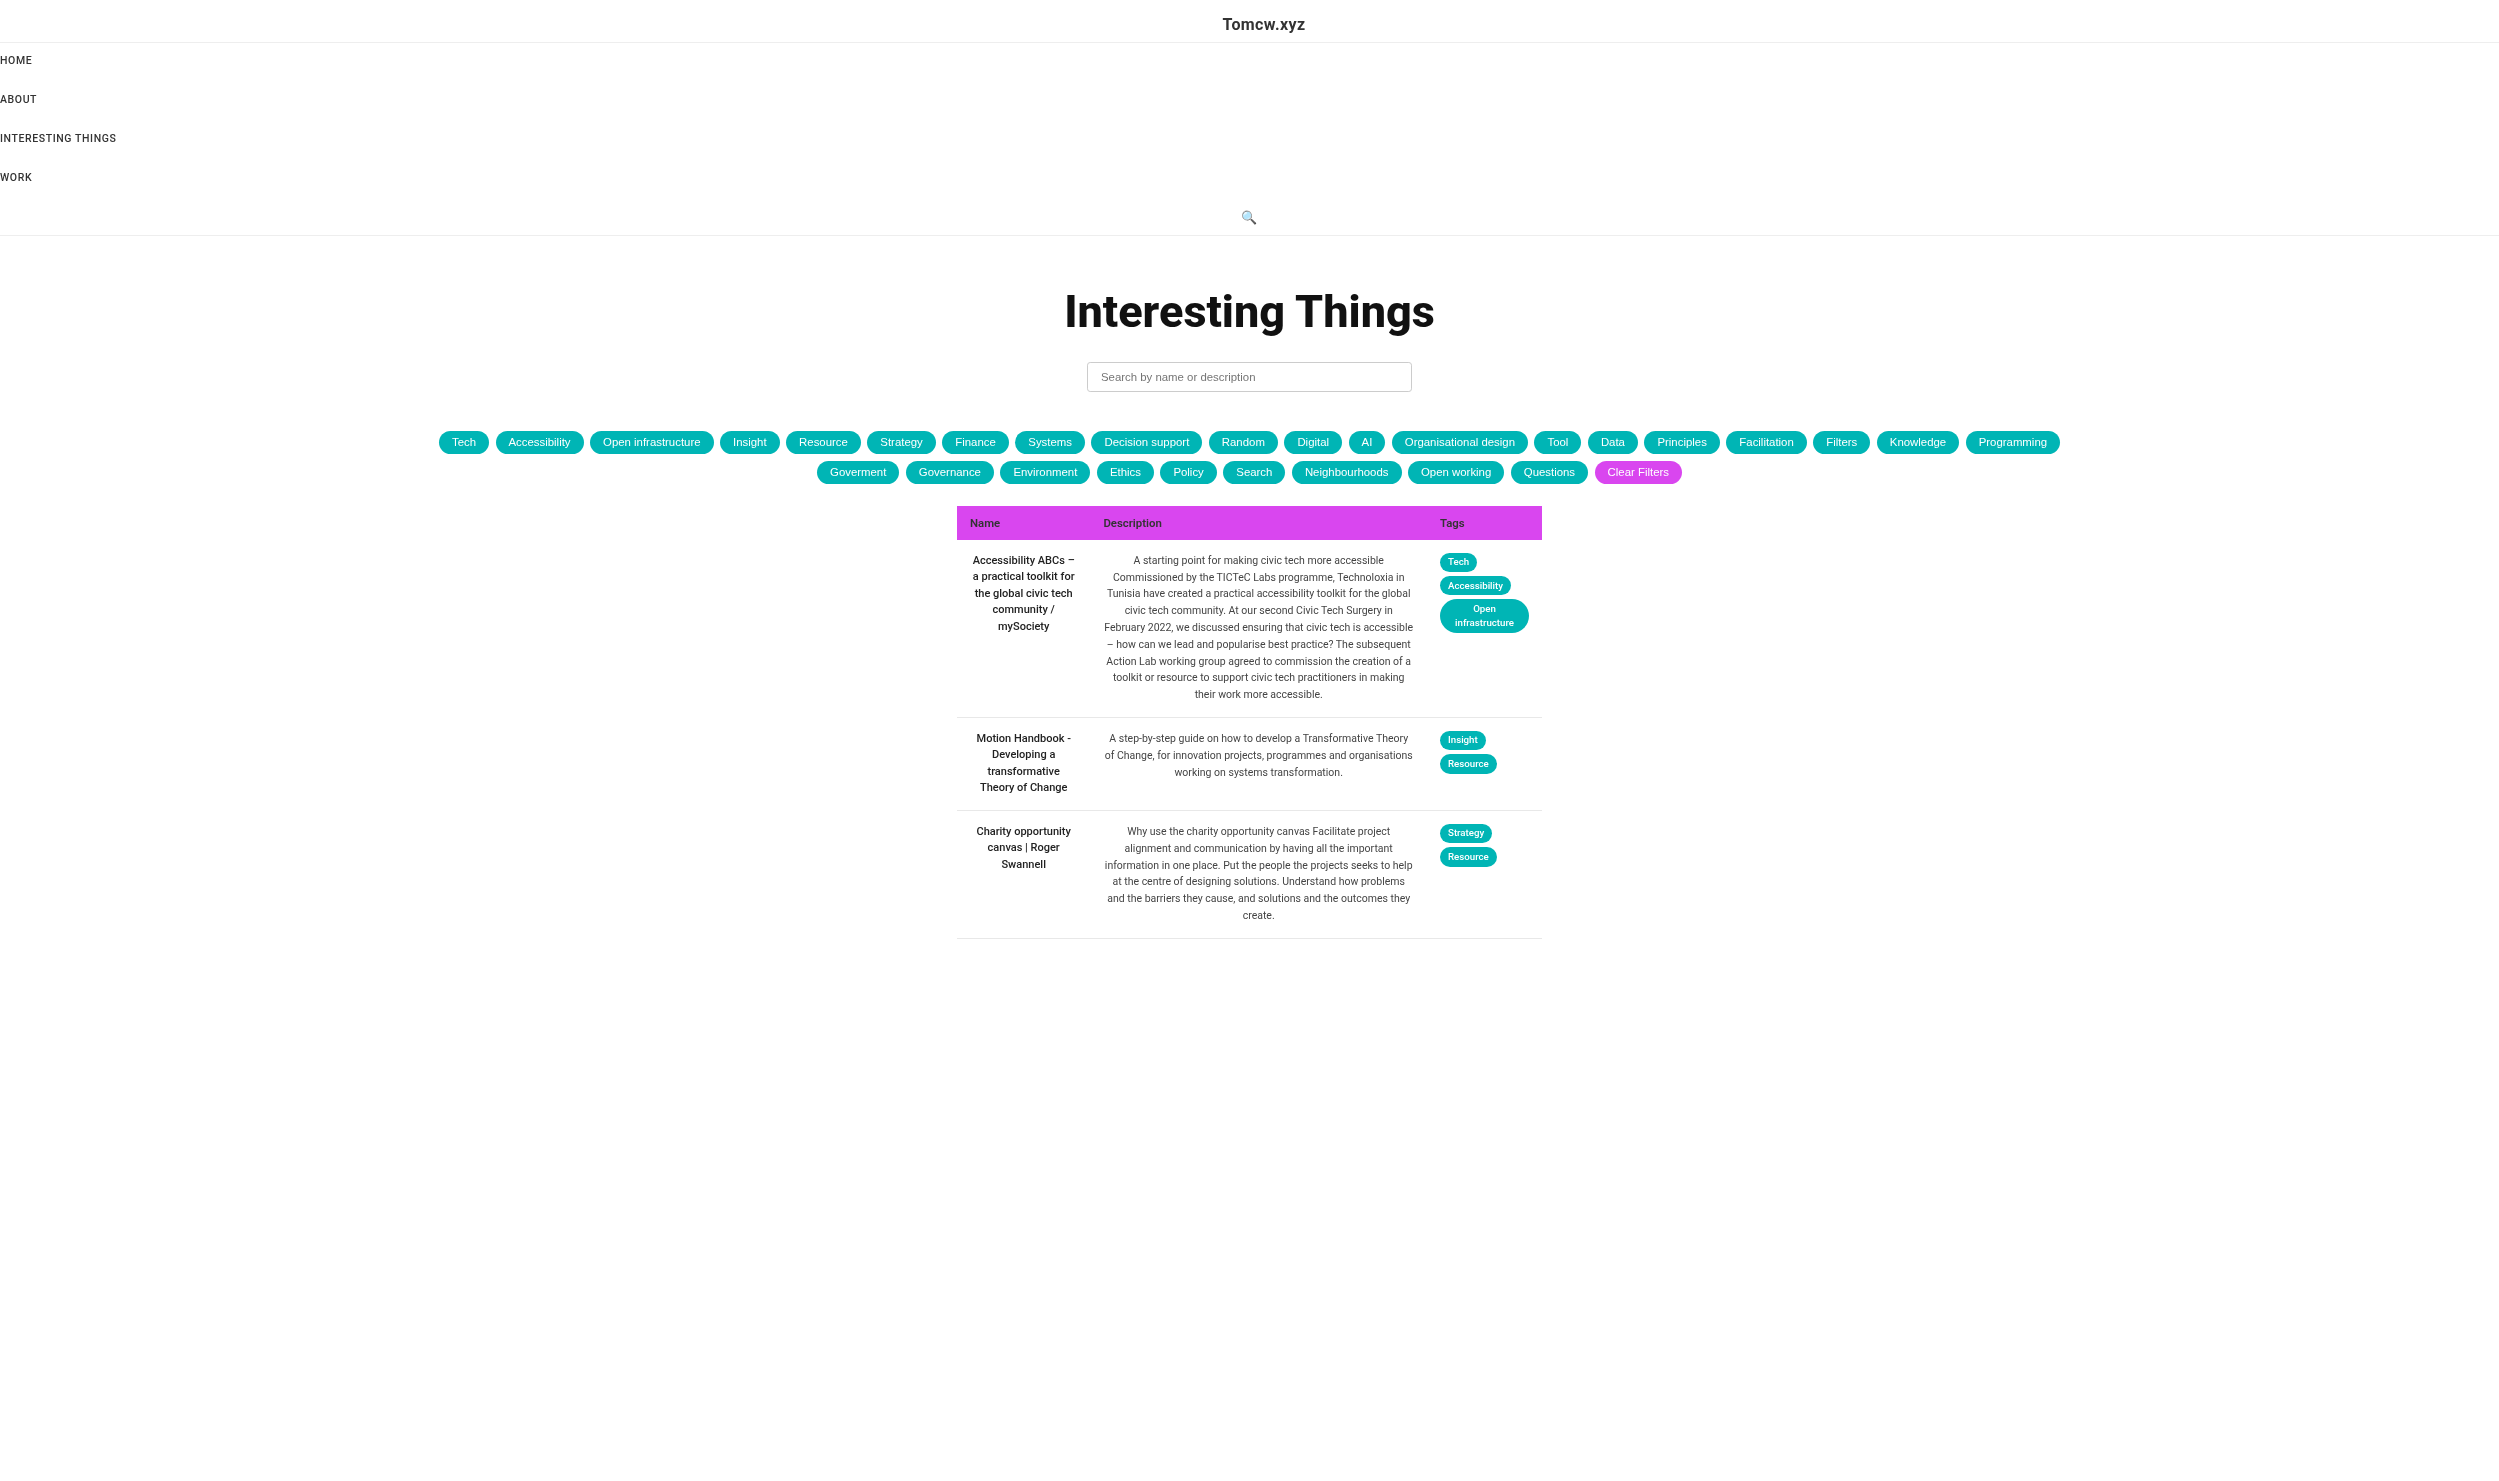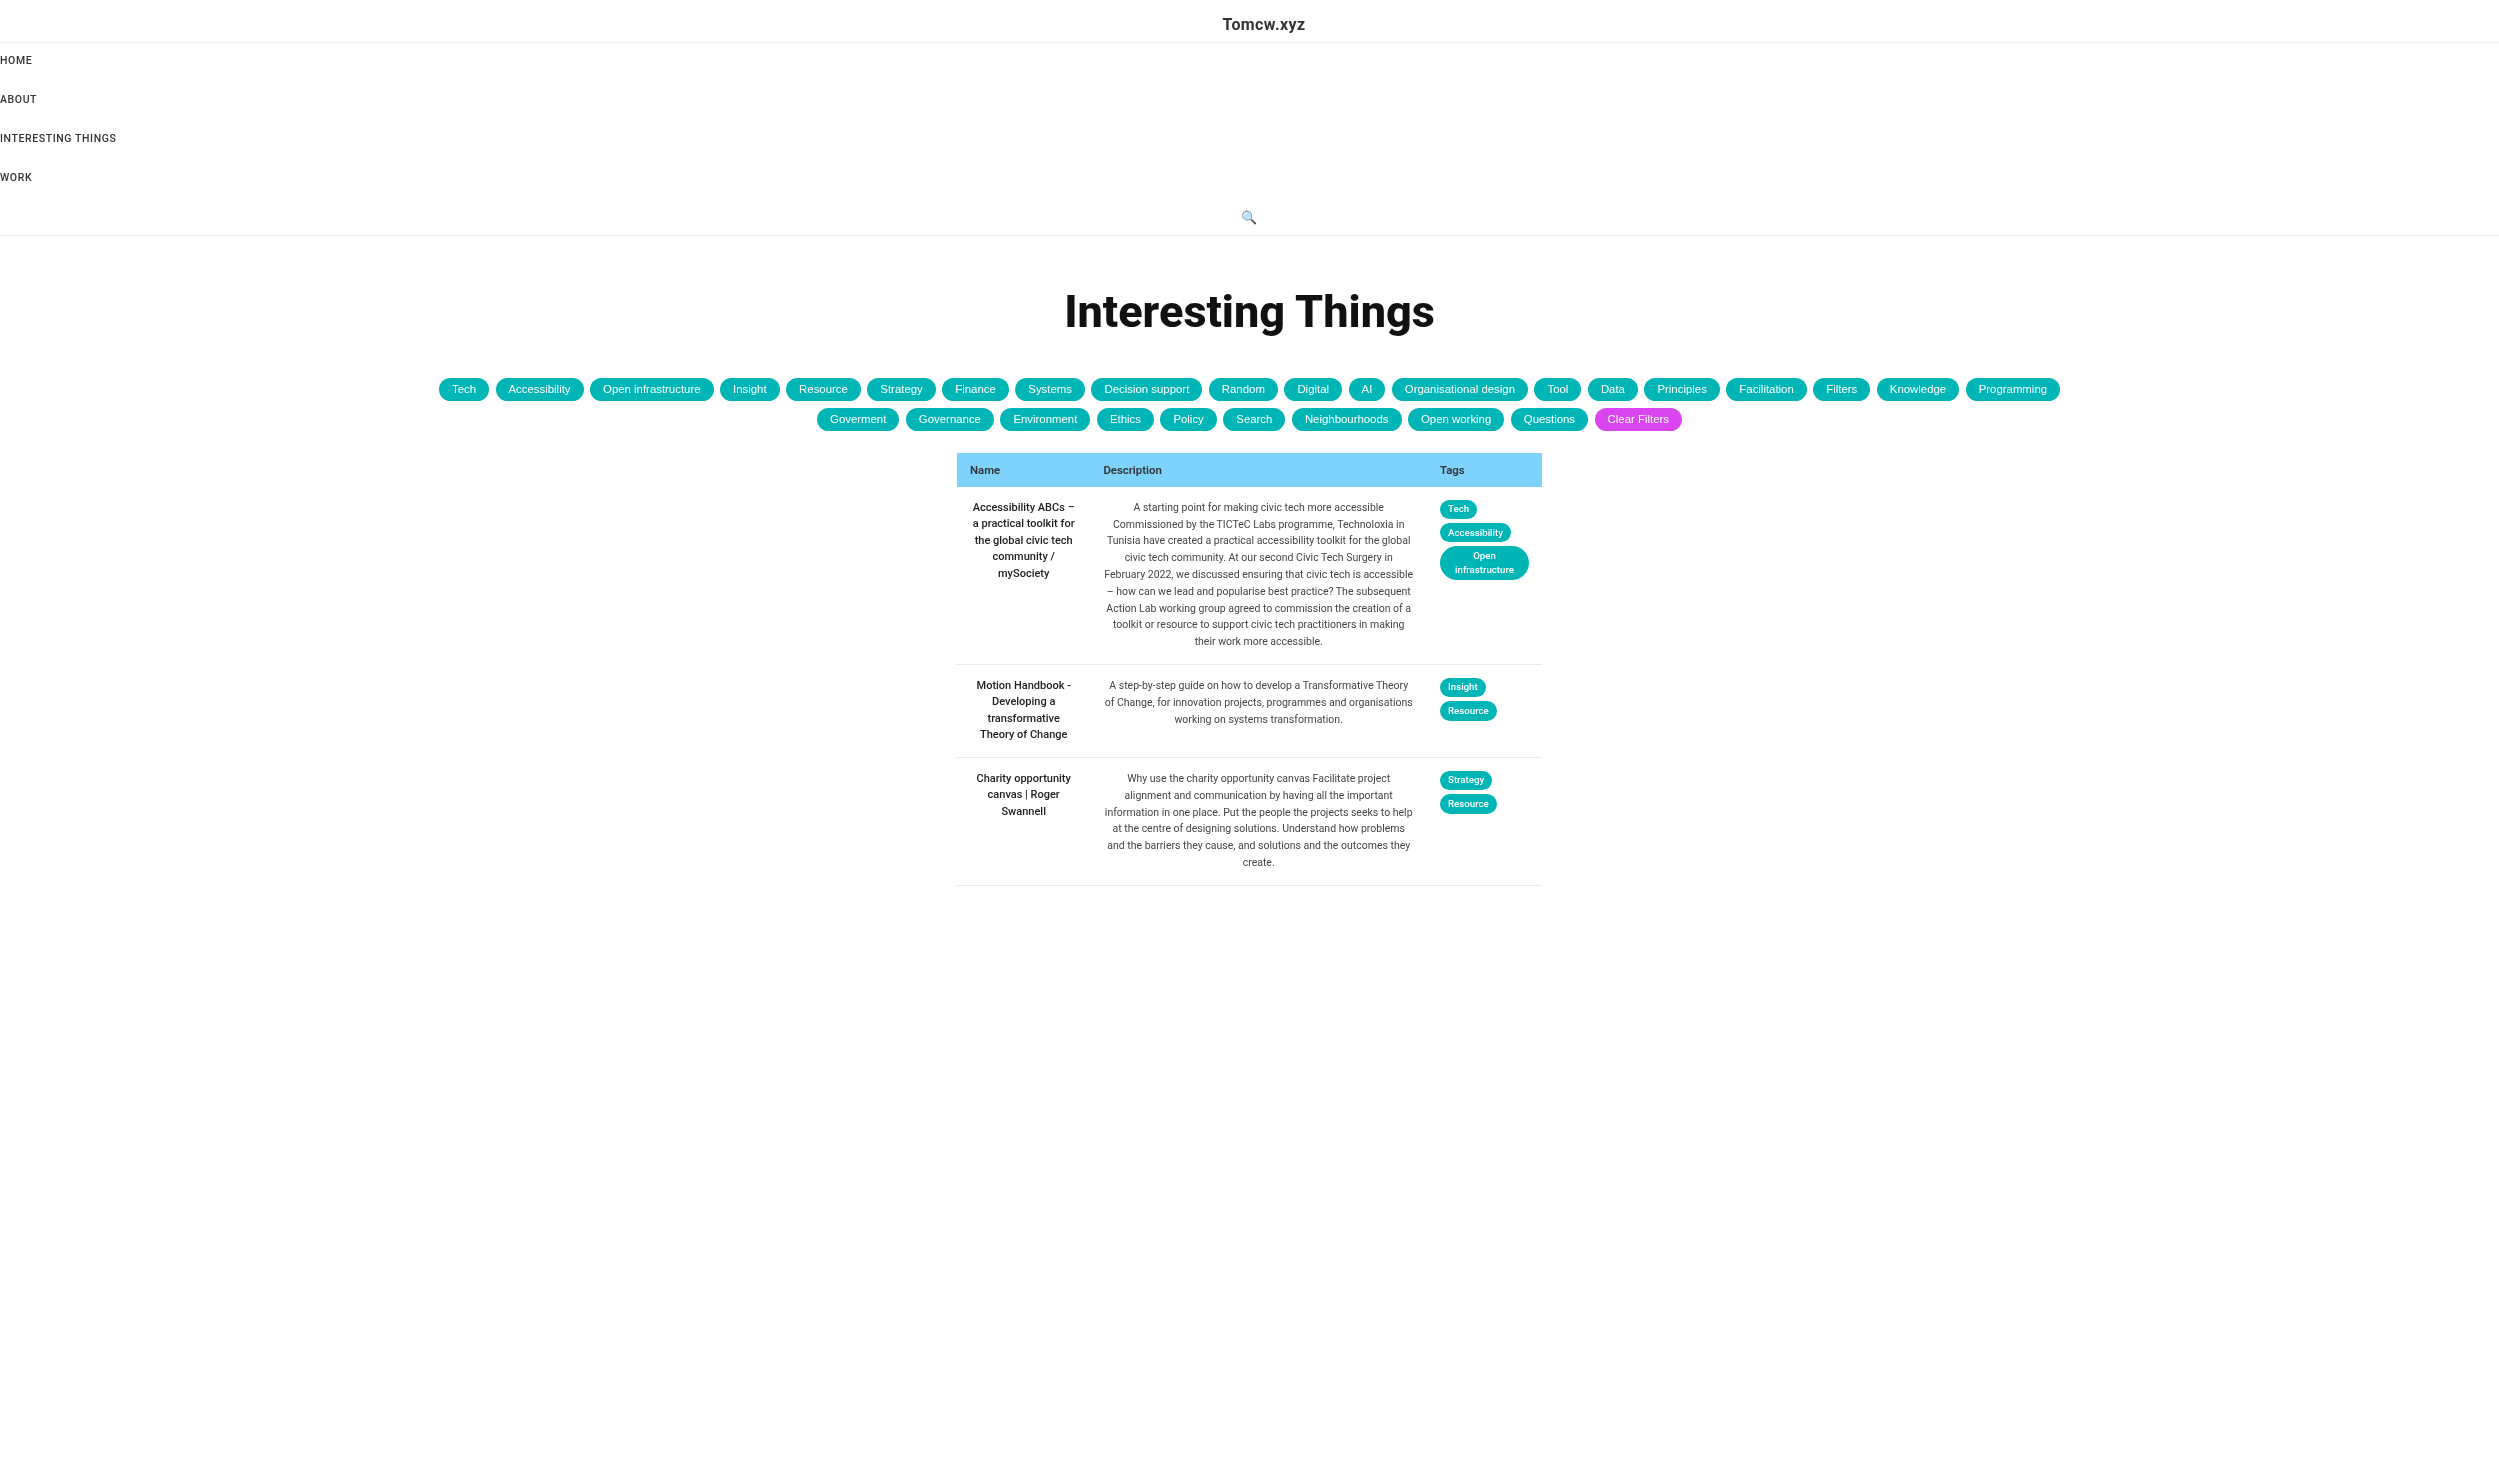--- a/index.html
+++ b/index.html
@@ -111,21 +111,21 @@
       max-width: 617px;
       margin: 0 auto;
       padding: 0 16px 32px;
     }
     table {
       width: 100%;
       border-collapse: collapse;
       font-size: 11.4px;
     }
     thead tr {
-      background: #7dd3fc;
+      background: #d946ef;
     }
     thead th {
       text-align: left;
       padding: 9.7px 13px;
       font-weight: 600;
       font-size: 11.4px;
       color: #333;
     }
     tbody tr {
       border-bottom: 0.8px solid #e8e8e8;
@@ -173,20 +173,23 @@
   <a>HOME</a>
   <a>ABOUT</a>
   <a>INTERESTING THINGS</a>
   <a>WORK</a>
   <button class="nav-search">🔍</button>
 </nav>
 
 <div class="page-content">
   <h1 class="page-title">Interesting Things</h1>
 
+  <div class="search-container">
+    <input type="text" class="search-input" placeholder="Search by name or description" style="">
+  </div>
 </div>
 
 <div class="tags-section">
   <div class="tags-row" id="tags-row-1">
       <button class="tag-btn">Tech</button>
       <button class="tag-btn">Accessibility</button>
       <button class="tag-btn">Open infrastructure</button>
       <button class="tag-btn">Insight</button>
       <button class="tag-btn">Resource</button>
       <button class="tag-btn">Strategy</button>

